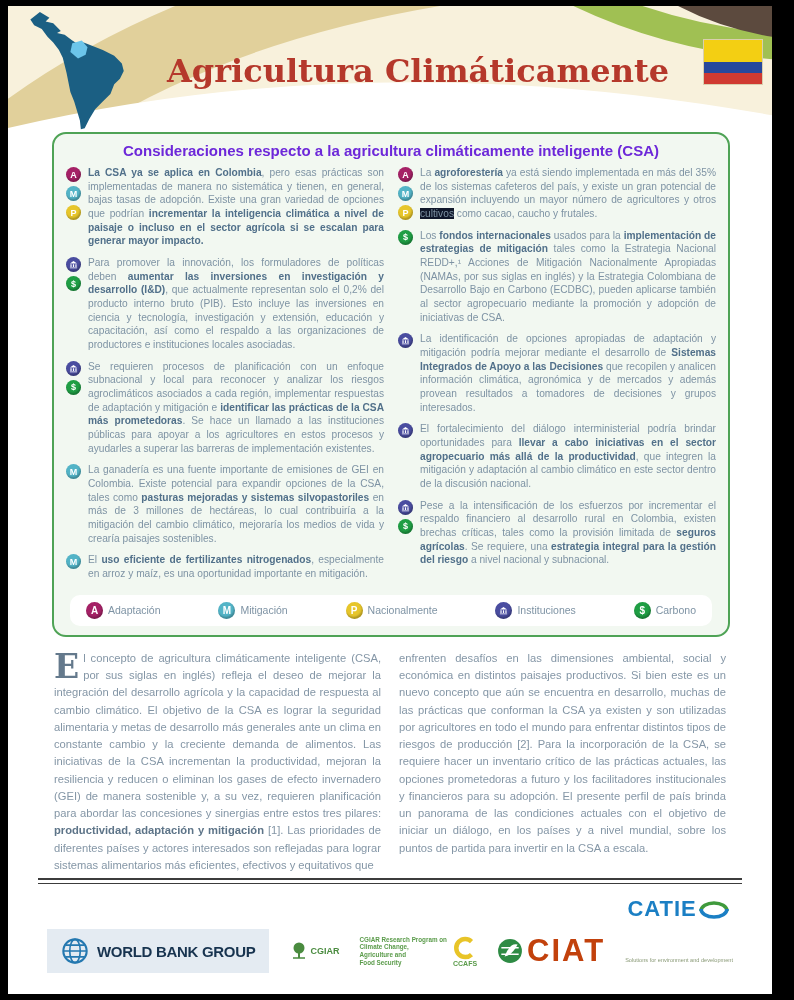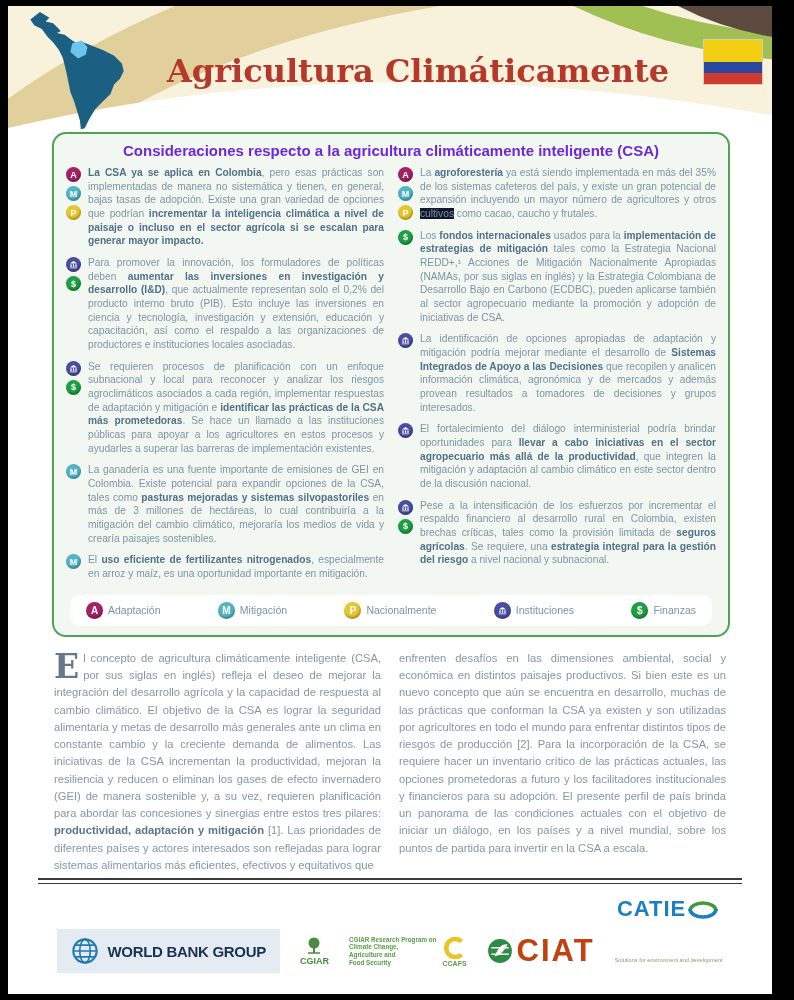--- a/index.html
+++ b/index.html
@@ -47,21 +47,21 @@
 
   
   .footnote{margin:10px 32px 0;border-top:1px solid #aaa;padding-top:3px;
             font-size:8.3px;line-height:1.5;color:#8b8b8b;}
   .dblrule{margin:4px 30px 0;border-top:2px solid #3c3c3c;border-bottom:1px solid #3c3c3c;height:3px;}
 
   
   .logos{display:flex;align-items:center;justify-content:center;gap:20px;margin-top:12px;}
   .wb{display:flex;align-items:center;gap:8px;background:#e4ebf2;padding:8px 14px;}
   .wb .t{font-size:15px;font-weight:bold;color:#17334f;letter-spacing:-.3px;}
-  .cgiar{display:flex;flex-direction:column;align-items:center;gap:1px;}
+  .cgiar{display:flex;flex-direction:row;align-items:center;gap:1px;}
   .cgiar .t{font-size:9px;font-weight:bold;color:#4a8b3f;}
   .ccafs{display:flex;align-items:center;gap:6px;}
   .ccafs .lines{display:flex;flex-direction:column;}
   .ccafs .lines span{font-size:6.3px;line-height:1.25;color:#5a9b4a;font-weight:bold;}
   .ccafs .sun{display:flex;flex-direction:column;align-items:center;}
   .ccafs .sun .t{font-size:7px;font-weight:bold;color:#5a9b4a;}
   .ciat{display:flex;align-items:center;gap:4px;}
   .ciat .t{font-size:31px;font-weight:bold;color:#c2410c;letter-spacing:2px;}
   .catie{display:flex;flex-direction:column;align-items:center;gap:35px;}
   .catie .row{display:flex;align-items:center;}
@@ -209,21 +209,21 @@
         <span class="legend-item">
           <span class="icn lg" style="background: rgb(74, 77, 160);">
             <svg width="9" height="9" viewBox="0 0 10 10">
               <path fill="#fff" d="M1,4 L5,1 L9,4 Z M1.6,4.8 h1.3 v2.9 h-1.3 Z M4.35,4.8 h1.3 v2.9 h-1.3 Z M7.1,4.8 h1.3 v2.9 h-1.3 Z M1,8.2 h8 v1.1 h-8 Z"></path>
             </svg>
           </span>
           <span class="lbl">Instituciones</span>
         </span>
         <span class="legend-item">
           <span class="icn lg" style="background: rgb(31, 158, 68);">$</span>
-          <span class="lbl">Finanzas</span>
+          <span class="lbl">Carbono</span>
         </span>
       </div>
   </section>
 
   <section class="bodytext">
     <div class="bcol">
       <span class="dropcap">E</span><span id="body-left"><span>l concepto de agricultura climáticamente inteligente (CSA, por sus siglas en inglés) refleja el deseo de mejorar la integración del desarrollo agrícola y la capacidad de respuesta al cambio climático. El objetivo de la CSA es lograr la seguridad alimentaria y metas de desarrollo más generales ante un clima en constante cambio y la creciente demanda de alimentos. Las iniciativas de la CSA incrementan la productividad, mejoran la resiliencia y reducen o eliminan los gases de efecto invernadero (GEI) de manera sostenible y, a su vez, requieren planificación para abordar las concesiones y sinergias entre estos tres pilares: </span><span class="b">productividad, adaptación y mitigación</span><span> [1]. Las prioridades de diferentes países y actores interesados son reflejadas para lograr sistemas alimentarios más eficientes, efectivos y equitativos que</span></span>
     </div>
     <div class="bcol" id="body-right"><span>enfrenten desafíos en las dimensiones ambiental, social y económica en distintos paisajes productivos. Si bien este es un nuevo concepto que aún se encuentra en desarrollo, muchas de las prácticas que conforman la CSA ya existen y son utilizadas por agricultores en todo el mundo para enfrentar distintos tipos de riesgos de producción [2]. Para la incorporación de la CSA, se requiere hacer un inventario crítico de las prácticas actuales, las opciones prometedoras a futuro y los facilitadores institucionales y financieros para su adopción. El presente perfil de país brinda un panorama de las condiciones actuales con el objetivo de iniciar un diálogo, en los países y a nivel mundial, sobre los puntos de partida para invertir en la CSA a escala.</span></div>
   </section>

